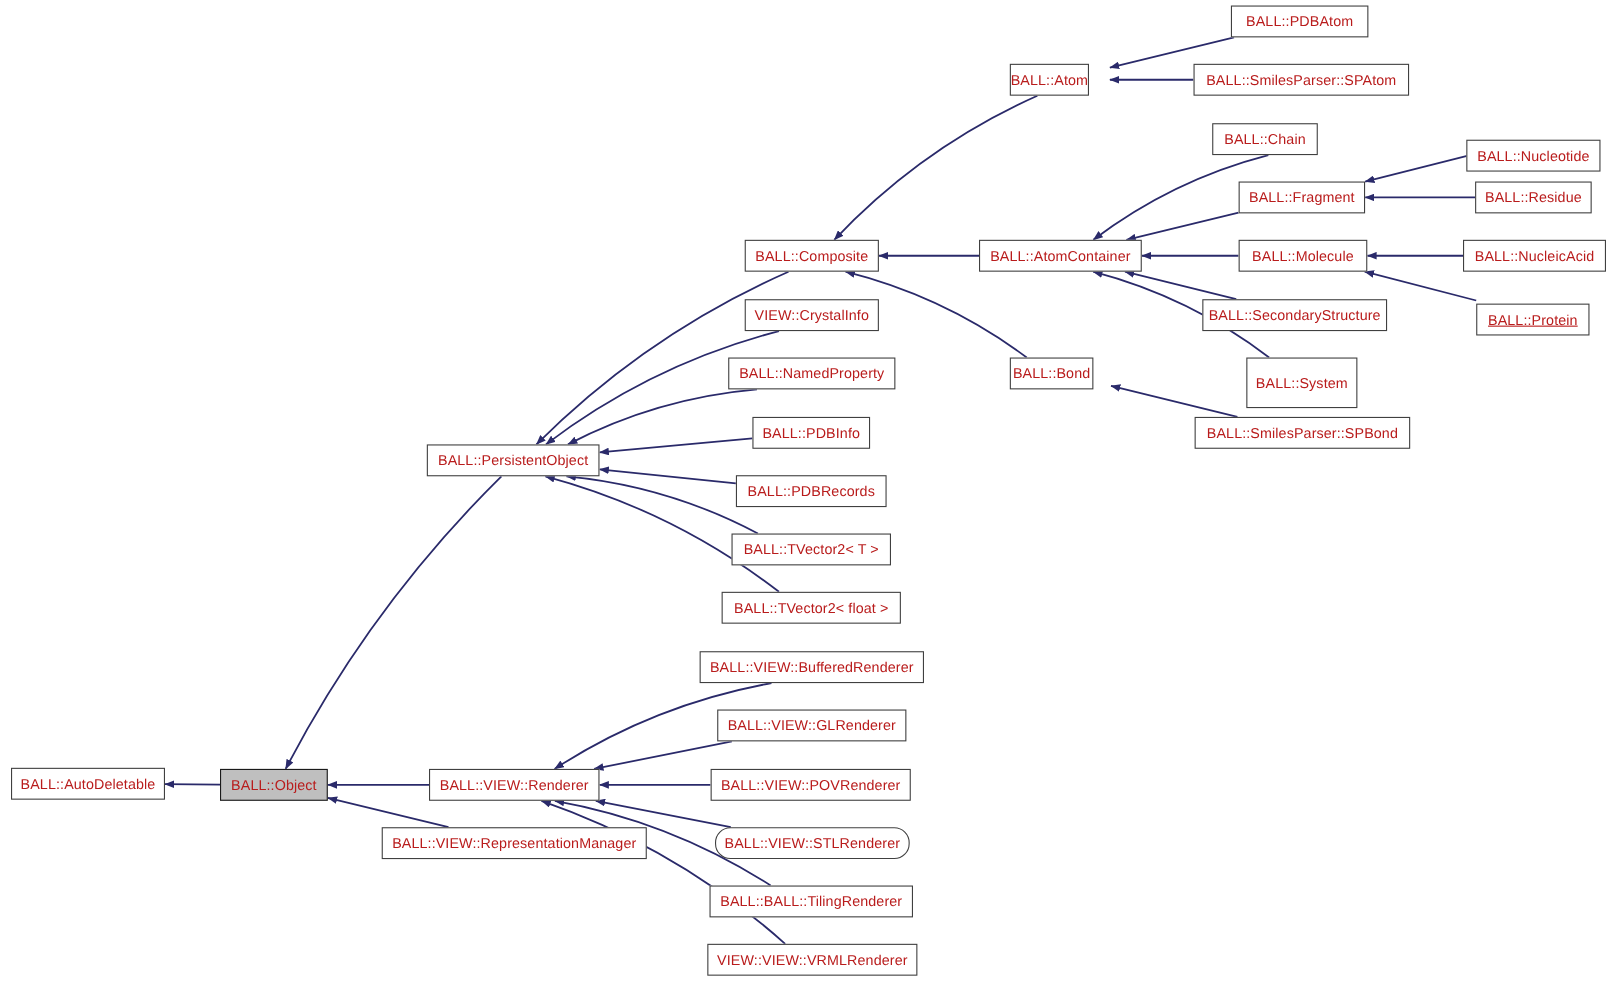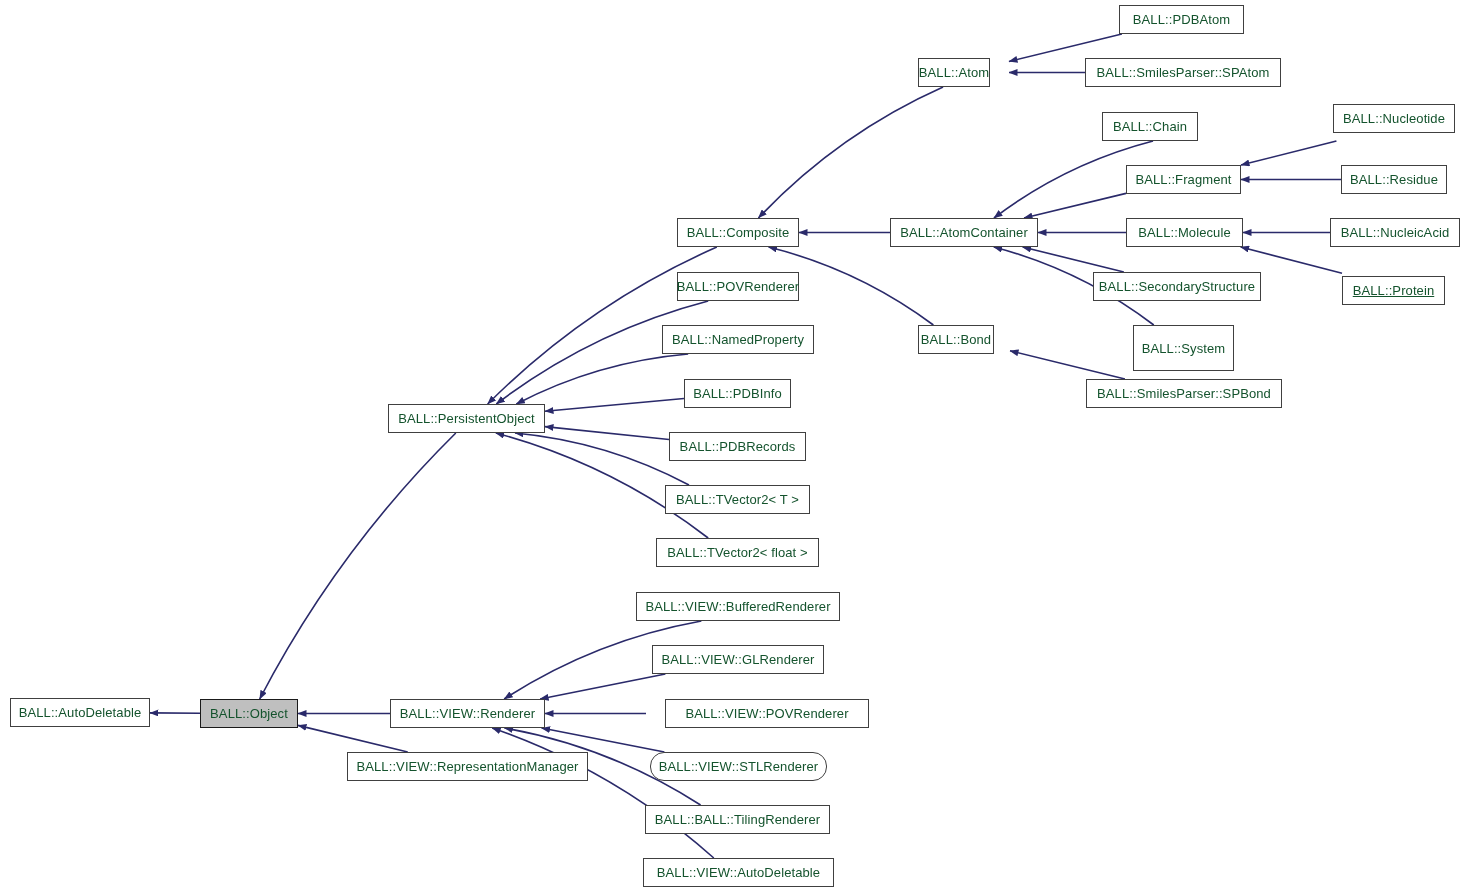--- a/index.html
+++ b/index.html
@@ -21,21 +21,21 @@
     top: 0;
     width: 1464px;
     height: 893px;
     pointer-events: none;
   }
   .node {
     position: absolute;
     box-sizing: border-box;
     border: 1px solid #404040;
     background: #ffffff;
-    color: #14532d;
+    color: #b91c1c;
     font-size: 13px;
     line-height: 1;
     display: flex;
     align-items: center;
     justify-content: center;
     white-space: nowrap;
     letter-spacing: 0.1px;
     z-index: 2;
     text-align: center;
   }
@@ -87,41 +87,41 @@
       <path d="M700.566037735849,805 Q610.2,746.8867924528302 504.4339622641509,728" fill="none" stroke="#2a2a6a" stroke-width="1.6" marker-end="url(#arrowhead)"></path>
       <path d="M713.7861635220125,858 Q616,770.8427672955975 492.2138364779874,728" fill="none" stroke="#2a2a6a" stroke-width="1.6" marker-end="url(#arrowhead)"></path>
     </svg>
   <div id="node-layer">
       <div class="node" style="left: 10px; top: 698px; width: 140px; height: 29px;">BALL::AutoDeletable</div>
       <div class="node highlight" style="left: 200px; top: 699px; width: 98px; height: 29px;">BALL::Object</div>
       <div class="node" style="left: 388px; top: 404px; width: 157px; height: 29px;">BALL::PersistentObject</div>
       <div class="node" style="left: 390px; top: 699px; width: 155px; height: 29px;">BALL::VIEW::Renderer</div>
       <div class="node" style="left: 347px; top: 752px; width: 241px; height: 29px;">BALL::VIEW::RepresentationManager</div>
       <div class="node" style="left: 677px; top: 218px; width: 122px; height: 29px;">BALL::Composite</div>
-      <div class="node" style="left: 677px; top: 272px; width: 122px; height: 29px;">BALL::POVRenderer</div>
+      <div class="node" style="left: 677px; top: 272px; width: 122px; height: 29px;">VIEW::CrystalInfo</div>
       <div class="node" style="left: 662px; top: 325px; width: 152px; height: 29px;">BALL::NamedProperty</div>
       <div class="node" style="left: 684px; top: 379px; width: 107px; height: 29px;">BALL::PDBInfo</div>
       <div class="node" style="left: 669px; top: 432px; width: 137px; height: 29px;">BALL::PDBRecords</div>
       <div class="node" style="left: 665px; top: 485px; width: 145px; height: 29px;">BALL::TVector2&lt; T &gt;</div>
       <div class="node" style="left: 656px; top: 538px; width: 163px; height: 29px;">BALL::TVector2&lt; float &gt;</div>
       <div class="node" style="left: 636px; top: 592px; width: 204px; height: 29px;">BALL::VIEW::BufferedRenderer</div>
       <div class="node" style="left: 652px; top: 645px; width: 172px; height: 29px;">BALL::VIEW::GLRenderer</div>
-      <div class="node" style="left: 665px; top: 699px; width: 204px; height: 29px;">BALL::VIEW::POVRenderer</div>
+      <div class="node" style="left: 646px; top: 699px; width: 182px; height: 29px;">BALL::VIEW::POVRenderer</div>
       <div class="node" style="left: 650px; top: 752px; width: 177px; height: 29px; border-radius: 14px;">BALL::VIEW::STLRenderer</div>
       <div class="node" style="left: 645px; top: 805px; width: 185px; height: 29px;">BALL::BALL::TilingRenderer</div>
-      <div class="node" style="left: 643px; top: 858px; width: 191px; height: 29px;">BALL::VIEW::AutoDeletable</div>
+      <div class="node" style="left: 643px; top: 858px; width: 191px; height: 29px;">VIEW::VIEW::VRMLRenderer</div>
       <div class="node" style="left: 918px; top: 58px; width: 72px; height: 29px;">BALL::Atom</div>
       <div class="node" style="left: 890px; top: 218px; width: 148px; height: 29px;">BALL::AtomContainer</div>
       <div class="node" style="left: 918px; top: 325px; width: 76px; height: 29px;">BALL::Bond</div>
       <div class="node" style="left: 1119px; top: 5px; width: 125px; height: 29px;">BALL::PDBAtom</div>
       <div class="node" style="left: 1085px; top: 58px; width: 196px; height: 29px;">BALL::SmilesParser::SPAtom</div>
       <div class="node" style="left: 1102px; top: 112px; width: 96px; height: 29px;">BALL::Chain</div>
       <div class="node" style="left: 1126px; top: 165px; width: 115px; height: 29px;">BALL::Fragment</div>
       <div class="node" style="left: 1126px; top: 218px; width: 117px; height: 29px;">BALL::Molecule</div>
       <div class="node" style="left: 1093px; top: 272px; width: 168px; height: 29px;">BALL::SecondaryStructure</div>
       <div class="node" style="left: 1133px; top: 325px; width: 101px; height: 46px;">BALL::System</div>
       <div class="node" style="left: 1086px; top: 379px; width: 196px; height: 29px;">BALL::SmilesParser::SPBond</div>
-      <div class="node" style="left: 1333px; top: 104px; width: 122px; height: 29px;">BALL::Nucleotide</div>
+      <div class="node" style="left: 1333px; top: 127px; width: 122px; height: 29px;">BALL::Nucleotide</div>
       <div class="node" style="left: 1341px; top: 165px; width: 106px; height: 29px;">BALL::Residue</div>
       <div class="node" style="left: 1330px; top: 218px; width: 130px; height: 29px;">BALL::NucleicAcid</div>
       <div class="node" style="left: 1342px; top: 276px; width: 103px; height: 29px; text-decoration: underline;">BALL::Protein</div>
     </div>
 </div>
 
 </body></html>

